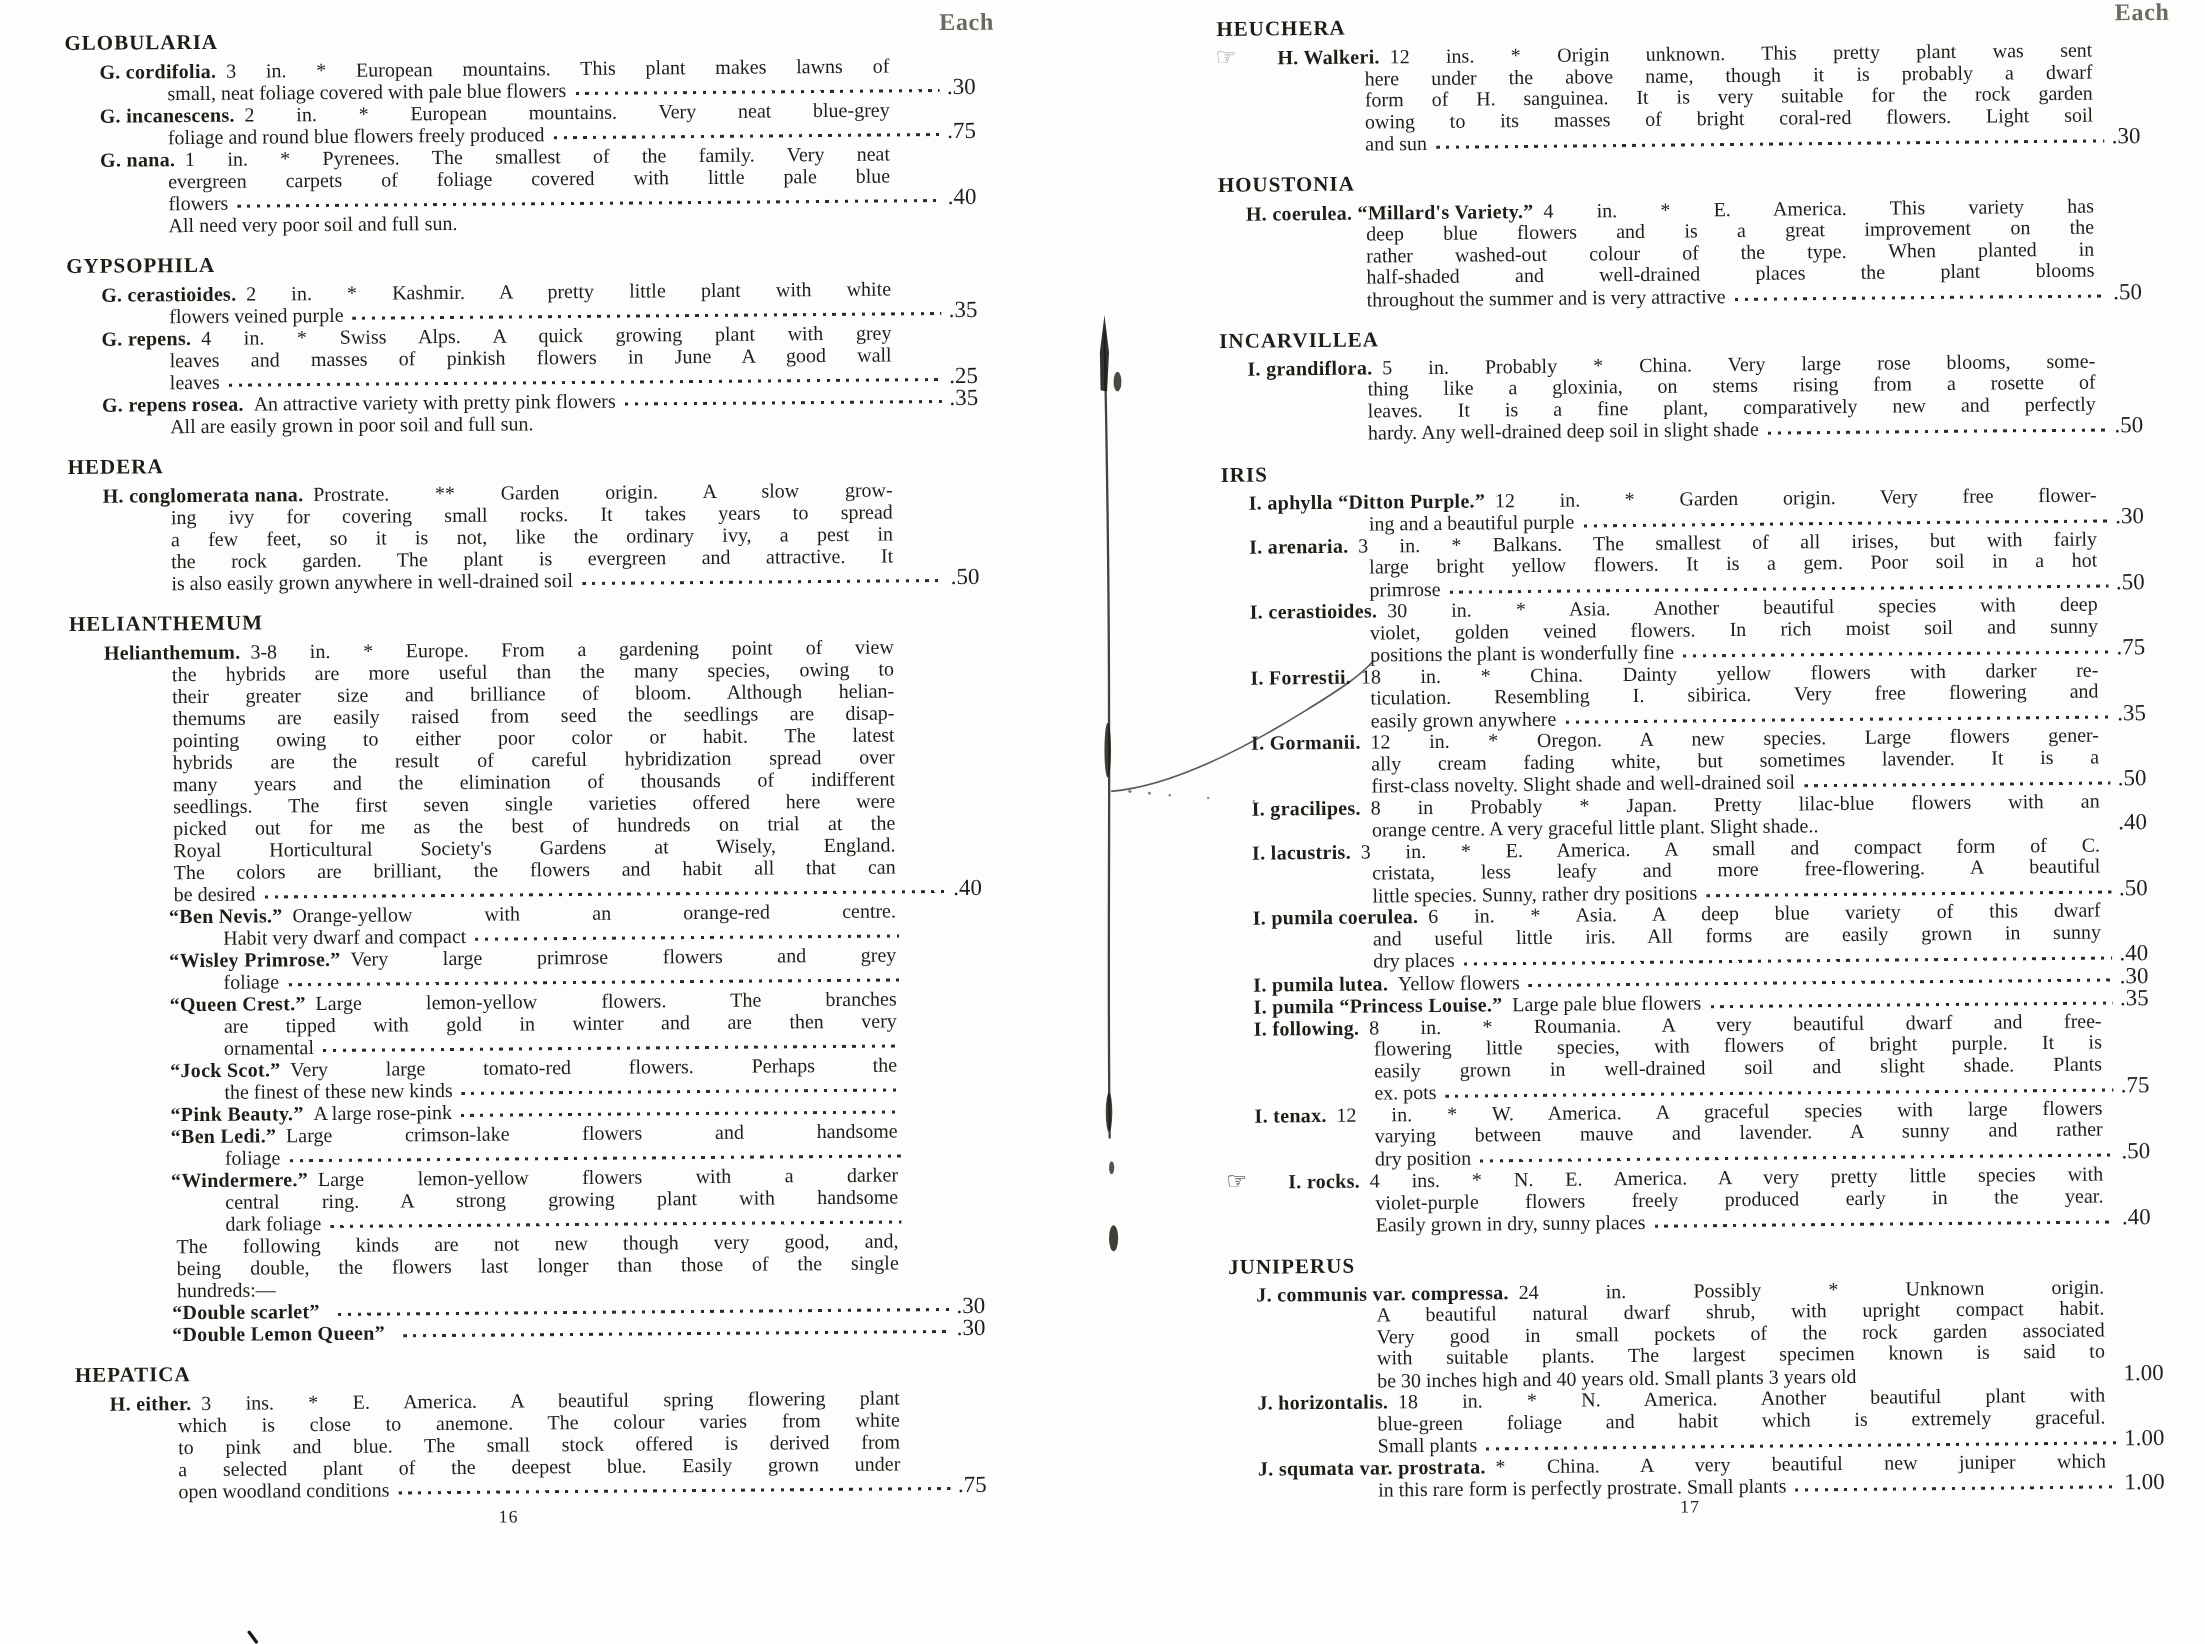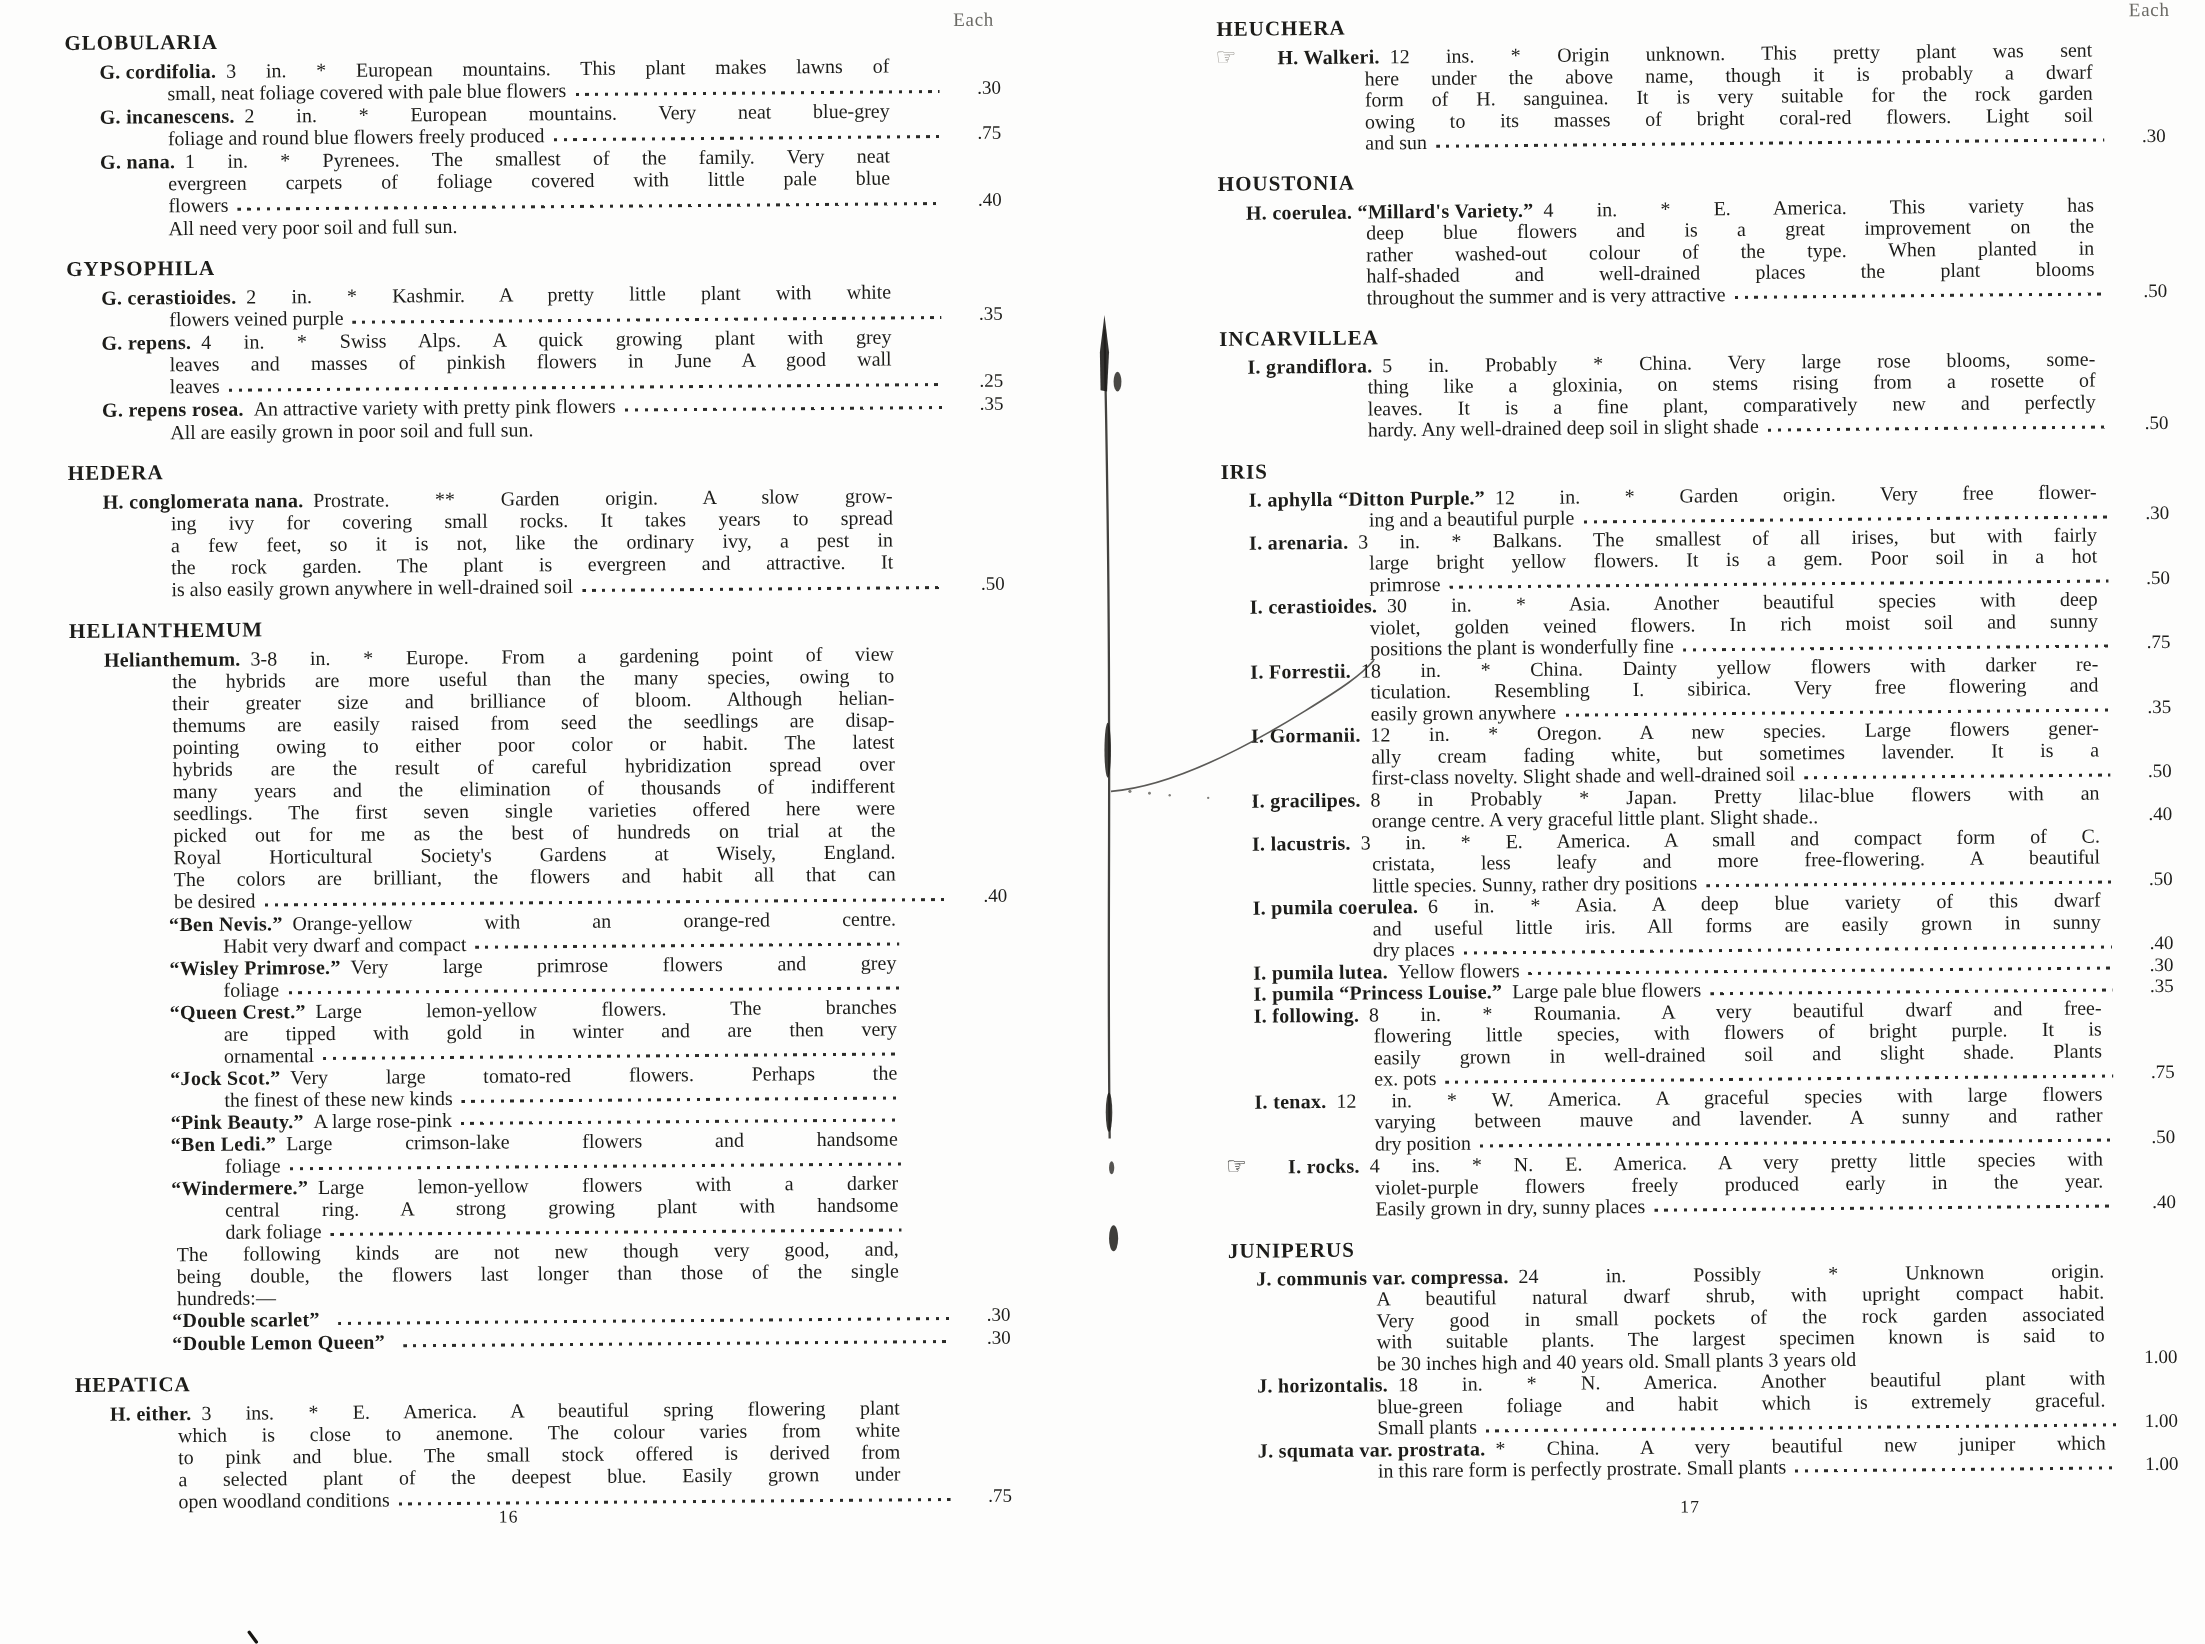--- a/index.html
+++ b/index.html
@@ -5,21 +5,21 @@
   html,body { margin:0; padding:0; }
   body {
     width:2205px; height:1644px; position:relative; overflow:hidden;
     background:#fdfdfc; color:#1d1d1a;
     font-family:"Liberation Serif","DejaVu Serif",serif;
   }
   .page { position:absolute; }
   #page-left  { left:63px;  top:30px; width:940px; transform:rotate(-0.45deg); transform-origin:0 0; }
   #page-right { left:1211px; top:15.7px; width:956px; transform:rotate(-0.55deg); transform-origin:0 0; }
 
-  .each { position:absolute; font-size:19px; color:#46453f; opacity:.8; letter-spacing:0.7px; }
+  .each { position:absolute; font-size:24px; color:#46453f; opacity:.8; letter-spacing:0.7px;font-weight:bold; }
   #page-left  .each { top:-14.4px; right:9px; }
   #page-right .each { top:-7.8px; right:-2.6px; }
 
   .section { margin-top:15.7px; }
   .section:first-child { margin-top:0; }
   .genus { font-weight:bold; font-size:21px; letter-spacing:1px; line-height:26px; margin:0 0 5.2px 1.3px; }
   #page-right .genus { margin-left:5.2px; }
 
   .entry { font-size:20px; }
   .line { display:flex; align-items:baseline; line-height:22px; padding-left:104px; }
@@ -36,21 +36,21 @@
   #page-left  .line.full .etext { margin-right:114px; }
   #page-right .line.full .etext { margin-right:75px; }
   .line.plain .etext { flex:0 1 auto; }
   .line.dotted .etext { flex:0 0 auto; white-space:nowrap; }
 
   .leader { flex:1 1 auto; align-self:flex-end; height:3.3px; min-width:18px; margin:0 7.8px 5.9px 9px;
     background:repeating-linear-gradient(to right,#2b2b28 0 3.3px,transparent 3.3px 9.8px); }
   .leader.nodots { background:none; }
   #page-left  .leader.noprice { margin-right:111px; }
 
-  .price { flex:0 0 auto; min-width:54px; text-align:right; font-size:19px; padding-right:2.6px; }
+  .price { flex:0 0 auto; min-width:54px; text-align:left; font-size:23px; padding-right:2.6px; }
 
   .manicule { flex:0 0 auto; display:inline-block; width:62px; margin-left:-29px;
     font-family:"DejaVu Sans",sans-serif; font-size:23.5px; }
   .manicule.faint { color:#97948e; }
   .manicule.dark  { color:#14130f; }
 
   .page-num { position:absolute; left:0; right:0; text-align:center; font-size:17.6px; letter-spacing:1.3px; }
   #page-left  .page-num { top:1480px; transform:translateX(-36px); }
   #page-right .page-num { top:1485px; transform:translateX(-13px); }
 

